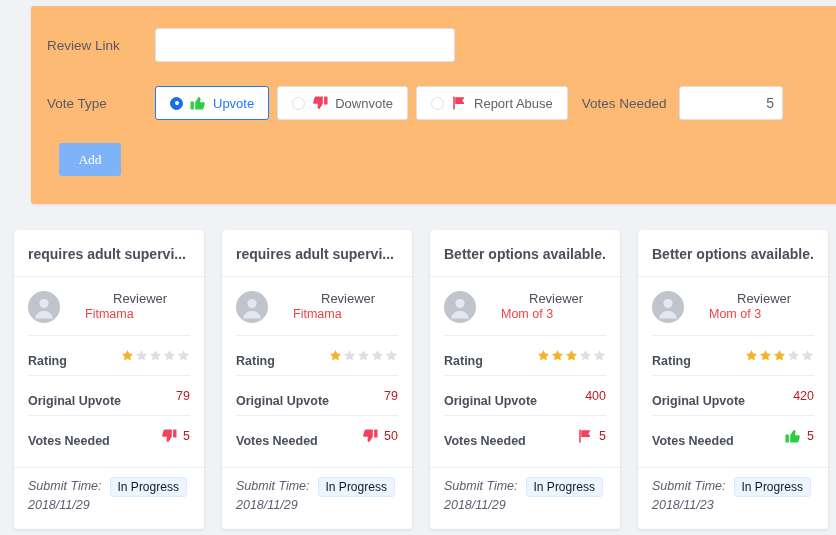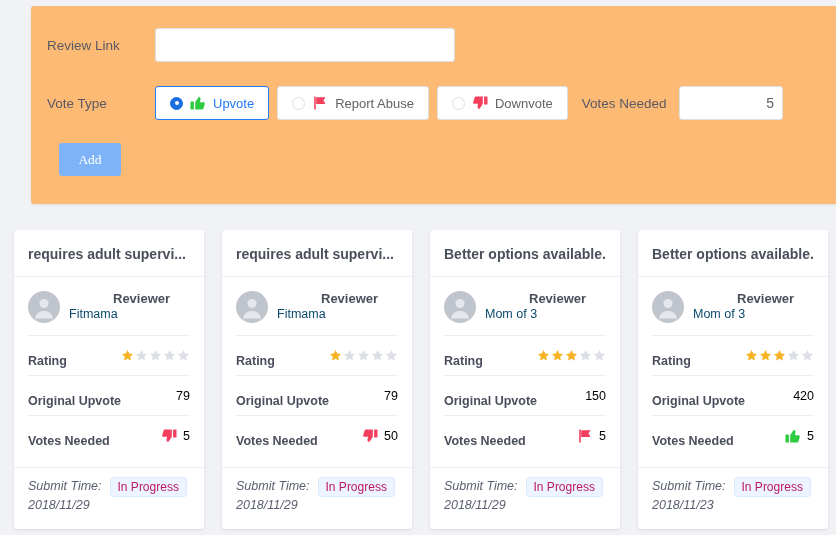--- a/index.html
+++ b/index.html
@@ -155,47 +155,47 @@
     font-weight: bold;
     color: #4a4f5c;
     white-space: nowrap;
     overflow: hidden;
   }
   .card-body { padding: 14px 14px 12px 14px; flex: 1; }
 
   .reviewer-row { display: flex; align-items: center; gap: 9px; margin-bottom: 12px; }
   .avatar { width: 32px; height: 32px; flex: 0 0 auto; }
   .reviewer-texts { display: flex; flex-direction: column; line-height: 1.25; }
-  .reviewer-title { font-size: 13px; font-weight: bold; color: #4a4f5c; padding-left: 44px; }
-  .reviewer-name { font-size: 12.5px; color: #0c4a6e; }
+  .reviewer-title { font-size: 13px; font-weight: normal; color: #4a4f5c; padding-left: 44px; }
+  .reviewer-name { font-size: 12.5px; color: #ef4444; margin-left: 16px; }
 
   .stat-row {
     display: flex; align-items: center; justify-content: space-between;
     border-top: 1px solid #ebeef5;
     padding: 7px 0;
     font-size: 12.5px;
   }
   .stat-label { font-weight: bold; color: #4a4f5c; margin-top: 11px; }
-  .stat-value { color: #000000; display: flex; align-items: center; gap: 6px; }
+  .stat-value { color: #b91c1c; display: flex; align-items: center; gap: 6px; }
 
   .stars { display: flex; gap: 1px; }
   .star { width: 13px; height: 13px; display: block; }
 
   .card-footer {
     border-top: 1px solid #ebeef5;
     padding: 9px 14px 14px 14px;
     display: flex; align-items: flex-start; gap: 8px;
     flex-wrap: wrap;
   }
   .submit-block { font-size: 12.5px; color: #5a6071; line-height: 1.5; font-style: italic; }
   .badge {
     display: inline-block;
     background: #ecf5ff;
     border: 1px solid #d9ecff;
-    color: #be185d;
+    color: #0f172a;
     border-radius: 3px;
     font-size: 12px;
     padding: 2px 7px;
     white-space: nowrap;
     cursor: pointer;
   }
 </style>
 </head>
 <body>
 
@@ -216,33 +216,33 @@
         <svg class="vt-icon" viewBox="0 0 16 16">
           <rect x="0.5" y="6.5" width="3.4" height="8" rx="0.6" fill="#2ecc40"></rect>
           <path d="M5.2 14.5h6.6c.8 0 1.5-.5 1.7-1.3l1.3-4.4c.2-.8-.4-1.6-1.2-1.6H10l.5-3.3c.1-.9-.5-1.7-1.4-1.8-.4 0-.8.2-1 .6L5.2 7.2z" fill="#2ecc40"></path>
         </svg>
         <span>Upvote</span>
       </div>
 
       <div class="radio-btn">
         <span class="radio-dot"></span>
         <svg class="vt-icon" viewBox="0 0 16 16">
+          <rect x="12.1" y="1.5" width="3.4" height="8" rx="0.6" fill="#f43f5e"></rect>
+          <path d="M10.8 1.5H4.2c-.8 0-1.5.5-1.7 1.3L1.2 7.2c-.2.8.4 1.6 1.2 1.6H6l-.5 3.3c-.1.9.5 1.7 1.4 1.8.4 0 .8-.2 1-.6l2.9-4.5z" fill="#f43f5e"></path>
+        </svg>
+        <span>Downvote</span>
+      </div>
+
+      <div class="radio-btn">
+        <span class="radio-dot"></span>
+        <svg class="vt-icon" viewBox="0 0 16 16">
           <rect x="2.2" y="1.6" width="1.6" height="12.8" rx="0.5" fill="#f43f5e"></rect>
           <path d="M4.2 2.2h8.4c.5 0 .8.5.5.9L11.4 5.6l1.7 2.5c.3.4 0 .9-.5.9H4.2z" fill="#f43f5e"></path>
         </svg>
         <span>Report Abuse</span>
-      </div>
-
-      <div class="radio-btn">
-        <span class="radio-dot"></span>
-        <svg class="vt-icon" viewBox="0 0 16 16">
-          <rect x="12.1" y="1.5" width="3.4" height="8" rx="0.6" fill="#f43f5e"></rect>
-          <path d="M10.8 1.5H4.2c-.8 0-1.5.5-1.7 1.3L1.2 7.2c-.2.8.4 1.6 1.2 1.6H6l-.5 3.3c-.1.9.5 1.7 1.4 1.8.4 0 .8-.2 1-.6l2.9-4.5z" fill="#f43f5e"></path>
-        </svg>
-        <span>Downvote</span>
       </div>
     </div>
 
     <span class="votes-needed-label">Votes Needed</span>
 
     <div class="stepper">
       <input class="stepper-value" type="text" value="5" style="">
 
     </div>
   </div>
@@ -400,21 +400,21 @@
     <path d="M8 1.2l2.1 4.3 4.7.7-3.4 3.3.8 4.7L8 12l-4.2 2.2.8-4.7L1.2 6.2l4.7-.7z" fill="#dcdfe6"></path>
               </svg>
               <svg class="star" viewBox="0 0 16 16">
     <path d="M8 1.2l2.1 4.3 4.7.7-3.4 3.3.8 4.7L8 12l-4.2 2.2.8-4.7L1.2 6.2l4.7-.7z" fill="#dcdfe6"></path>
               </svg>
             </span>
           </span>
       </div>
       <div class="stat-row">
         <span class="stat-label">Original Upvote</span>
-        <span class="stat-value">150</span>
+        <span class="stat-value">400</span>
       </div>
       <div class="stat-row">
         <span class="stat-label">Votes Needed</span>
         <span class="stat-value">
             <svg class="vt-icon" viewBox="0 0 16 16">
       <rect x="2.2" y="1.6" width="1.6" height="12.8" rx="0.5" fill="#f43f5e"></rect>
       <path d="M4.2 2.2h8.4c.5 0 .8.5.5.9L11.4 5.6l1.7 2.5c.3.4 0 .9-.5.9H4.2z" fill="#f43f5e"></path>
             </svg>
             <span>5</span>
           </span>

